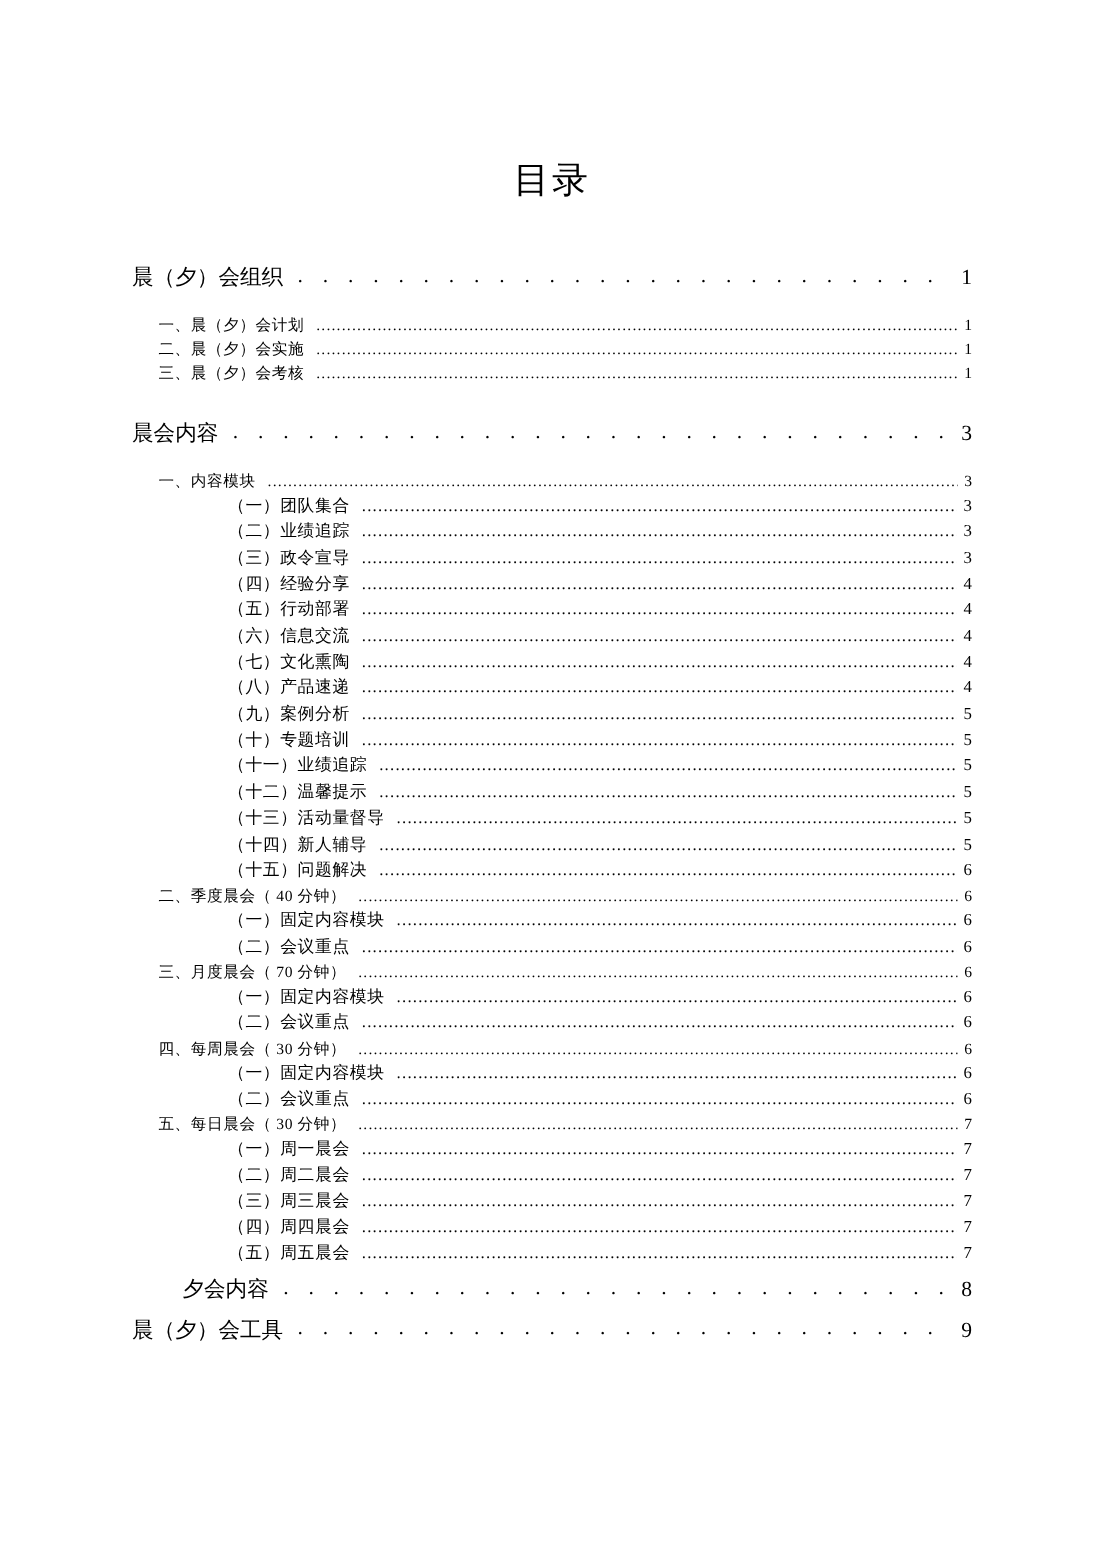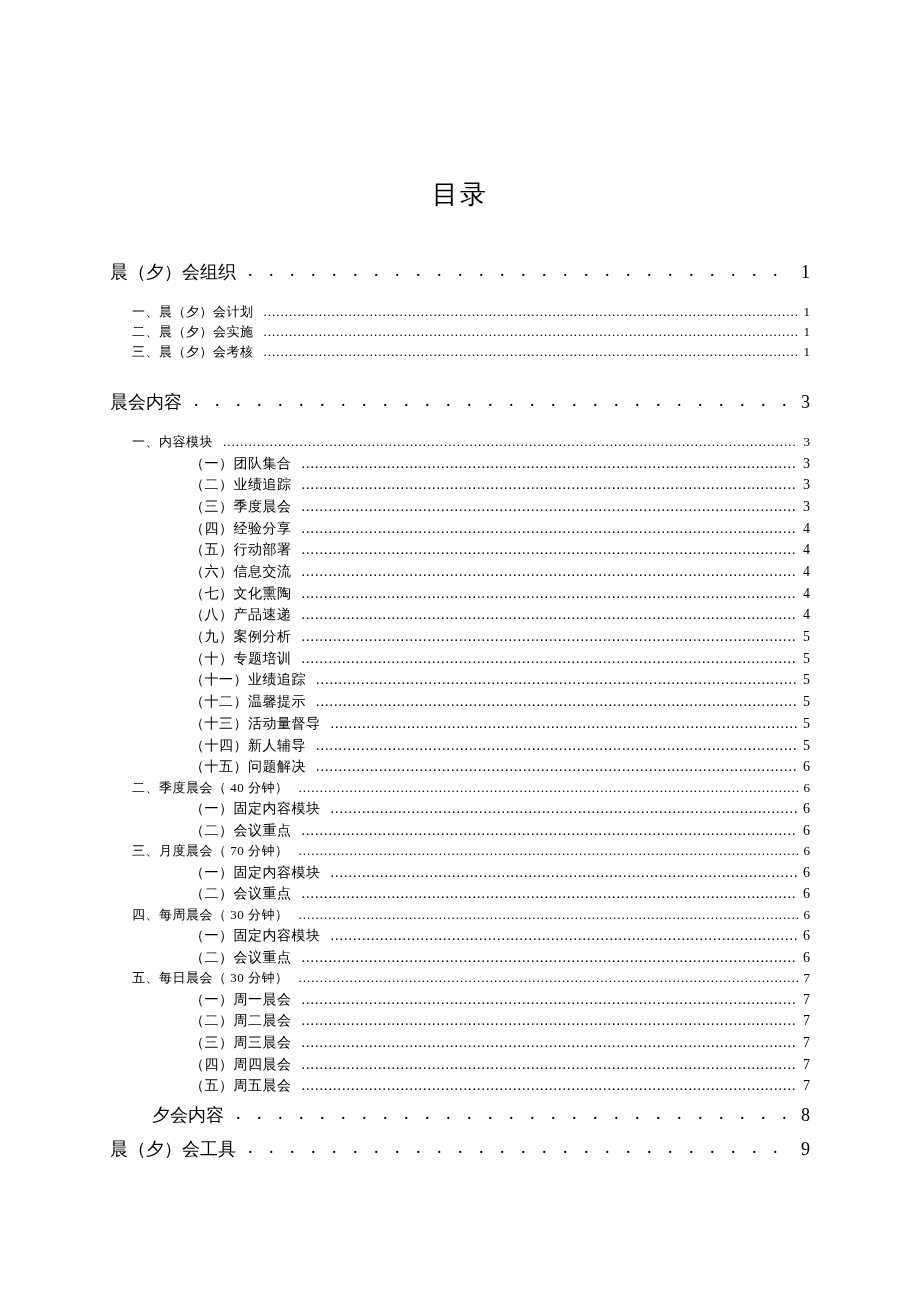--- a/index.html
+++ b/index.html
@@ -6,25 +6,24 @@
     body {
       background: #ffffff;
       font-family: "SimSun", "宋体", serif;
       width: 920px;
       margin: 0 auto;
       padding: 130px 110px 60px 110px;
       color: #000;
     }
     .toc-title {
       text-align: center;
-      font-size: 26px;
+      font-size: 30px;
       font-weight: normal;
       margin-bottom: 48px;
       letter-spacing: 2px;
-      margin-top: 47px;
     }
     .toc-line {
       display: flex;
       align-items: baseline;
       white-space: nowrap;
       overflow: hidden;
     }
     .toc-label { flex: 0 0 auto; text-align: right; }
     .toc-dots {
       flex: 1 1 auto;
@@ -101,21 +100,21 @@
       <span class="toc-label">（一）团队集合</span>
       <span class="toc-dots">..............................................................................................................................................................................................................................................................................</span>
       <span class="toc-page">3</span>
     </div>
   <div class="toc-line level-3">
       <span class="toc-label">（二）业绩追踪</span>
       <span class="toc-dots">..............................................................................................................................................................................................................................................................................</span>
       <span class="toc-page">3</span>
     </div>
   <div class="toc-line level-3">
-      <span class="toc-label">（三）季度晨会</span>
+      <span class="toc-label">（三）政令宣导</span>
       <span class="toc-dots">..............................................................................................................................................................................................................................................................................</span>
       <span class="toc-page">3</span>
     </div>
   <div class="toc-line level-3">
       <span class="toc-label">（四）经验分享</span>
       <span class="toc-dots">..............................................................................................................................................................................................................................................................................</span>
       <span class="toc-page">4</span>
     </div>
   <div class="toc-line level-3">
       <span class="toc-label">（五）行动部署</span>

